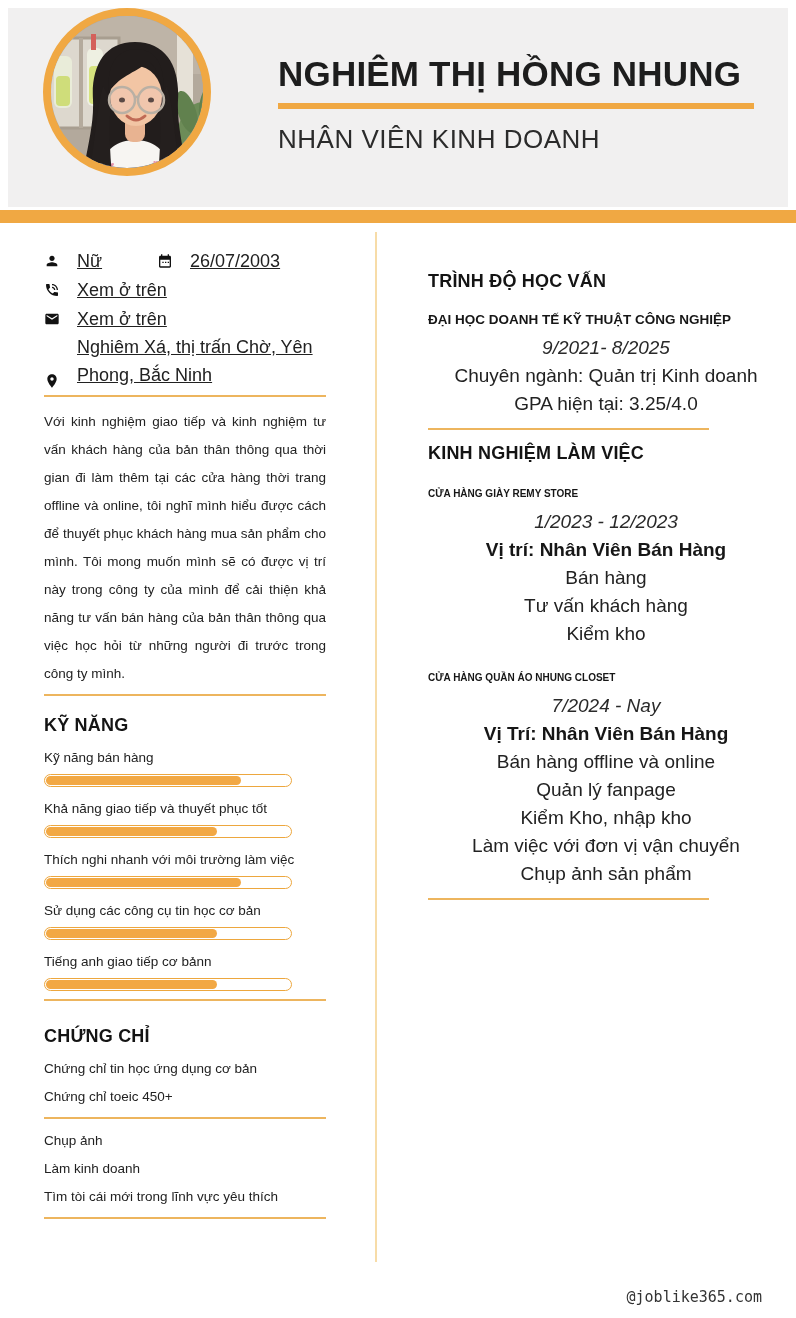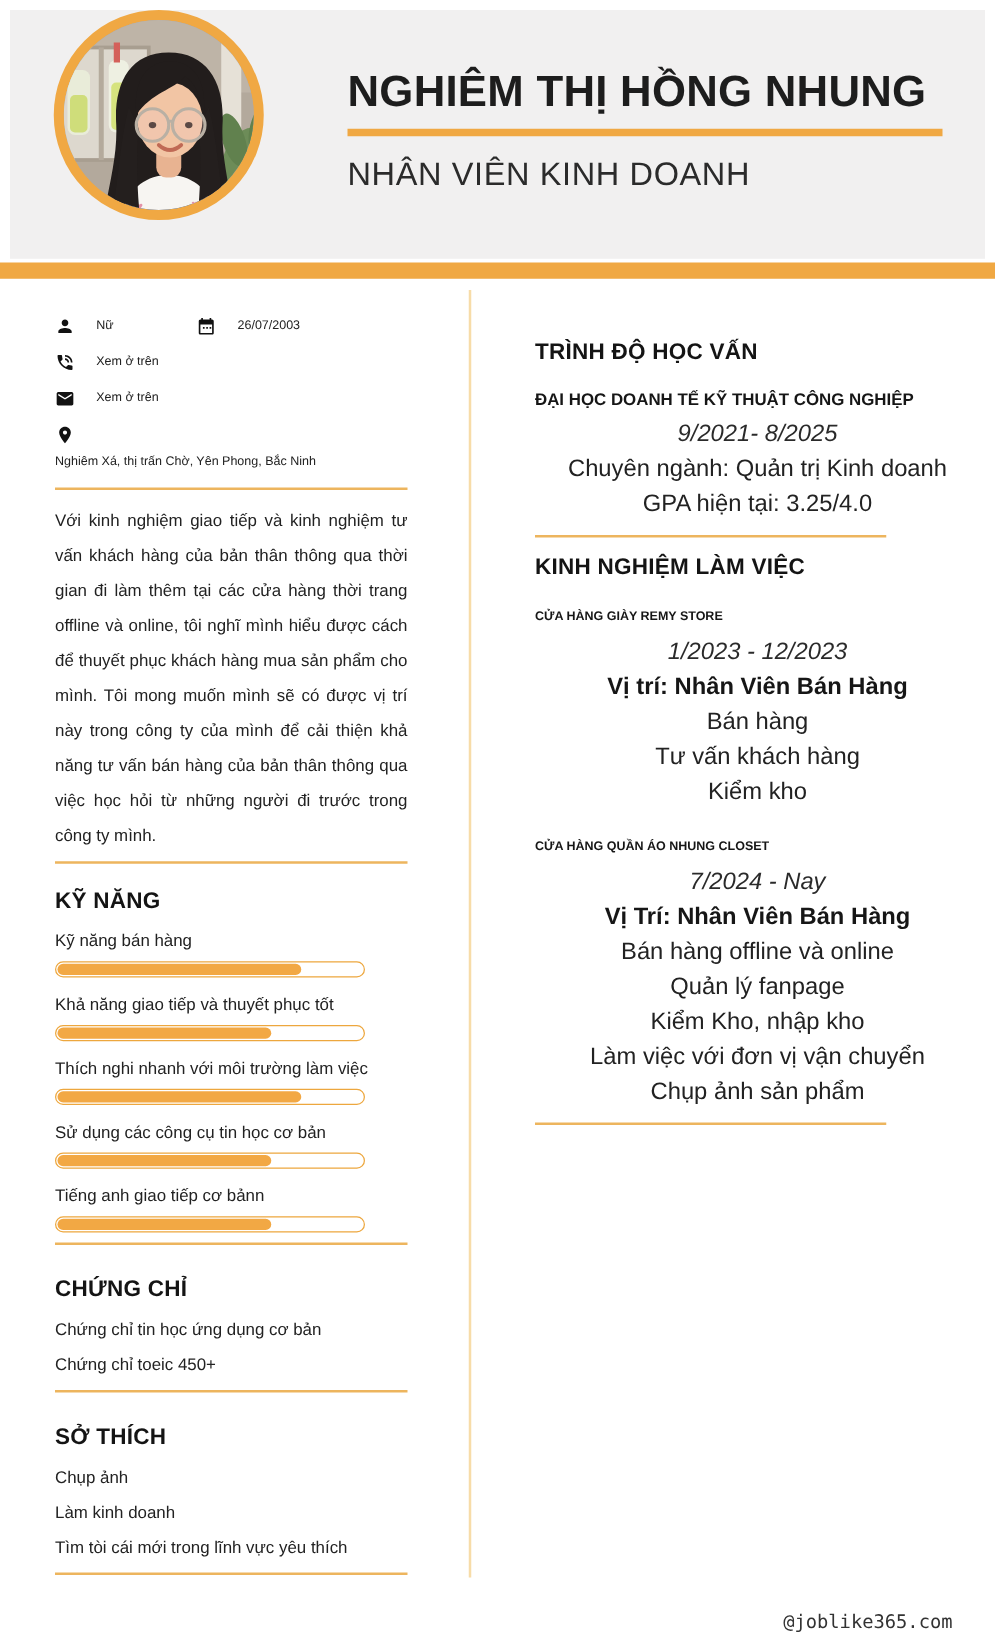--- a/index.html
+++ b/index.html
@@ -21,22 +21,22 @@
   
   .col-left  { position:absolute; left:44px;  top:246px; width:282px; }
   .col-right { position:absolute; left:428px; top:270px; width:356px; }
   .column-divider { position:absolute; left:375px; top:232px; width:2px; height:1030px; background:#f7dca8; }
 
   .rule { height:2px; background:#edb55e; width:100%; }
 
   h2.section { font-size:18px; font-weight:bold; color:#141414; letter-spacing:0.2px; line-height:22px; }
 
   
-  .contact-row { display:flex; align-items:center; height:29px; font-size:10px; }
-  .contact-row.top-align { align-items:flex-start; height:auto;flex-direction:column; }
+  .contact-row { display:flex; align-items:center; height:29px; font-size:18px;text-decoration:underline; }
+  .contact-row.top-align { align-items:flex-end; height:auto; }
   .contact-row.top-align .c-icon { margin-top:7px; }
   .c-icon { width:16px; height:16px; flex:0 0 16px; margin-right:17px; }
   .c-icon svg { display:block; width:16px; height:16px; }
   .c-pair { display:flex; align-items:center; }
   .c-pair.first { width:113px; }
   .contact-text { line-height:28px; }
 
   
   .objective-heading { margin-top:20px; }
   .objective-text { margin-top:11px; font-size:13.5px; line-height:28px; text-align:justify; color:#222; }
@@ -218,21 +218,20 @@
     <div class="rule skills-rule"></div>
 
     <h2 class="section cert-heading">CHỨNG CHỈ</h2>
     <div class="plain-list">
 
     <div class="list-line">Chứng chỉ tin học ứng dụng cơ bản</div>
         <div class="list-line">Chứng chỉ toeic 450+</div>
       </div>
     <div class="rule cert-rule"></div>
 
-    <h2 class="section hobby-heading">SỞ THÍCH</h2>
     <div class="plain-list">
 
     <div class="list-line">Chụp ảnh</div>
         <div class="list-line">Làm kinh doanh</div>
         <div class="list-line">Tìm tòi cái mới trong lĩnh vực yêu thích</div>
       </div>
     <div class="rule hobby-rule"></div>
   </div>
 
   <div class="col-right">

